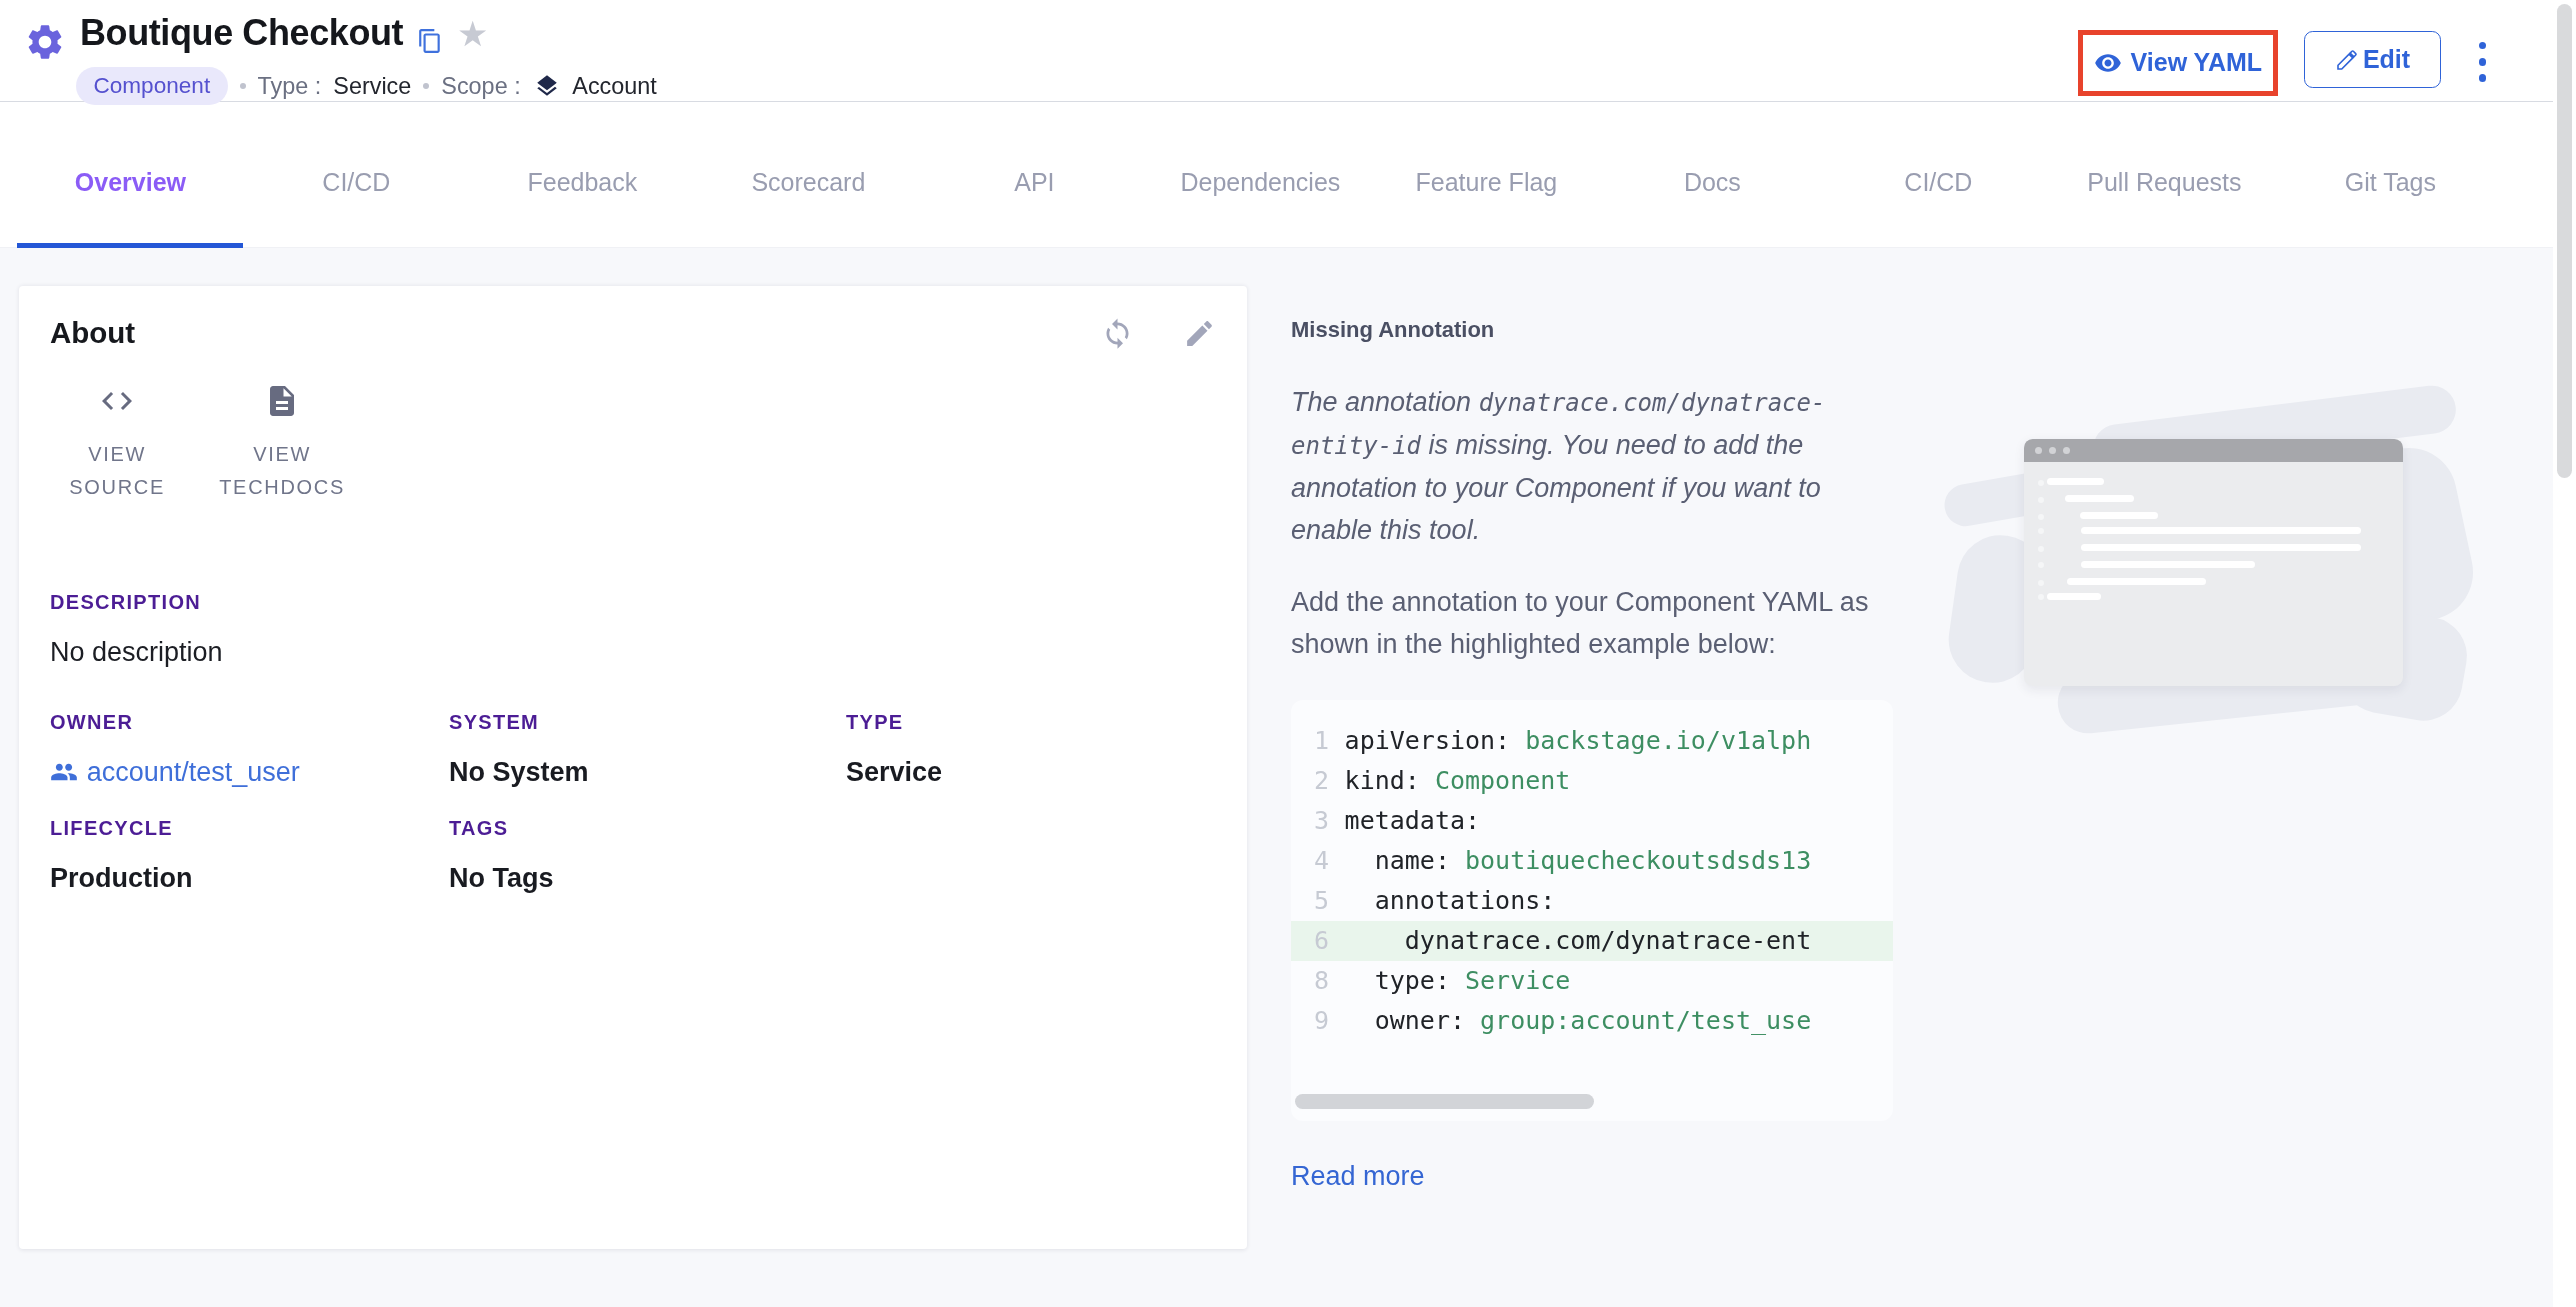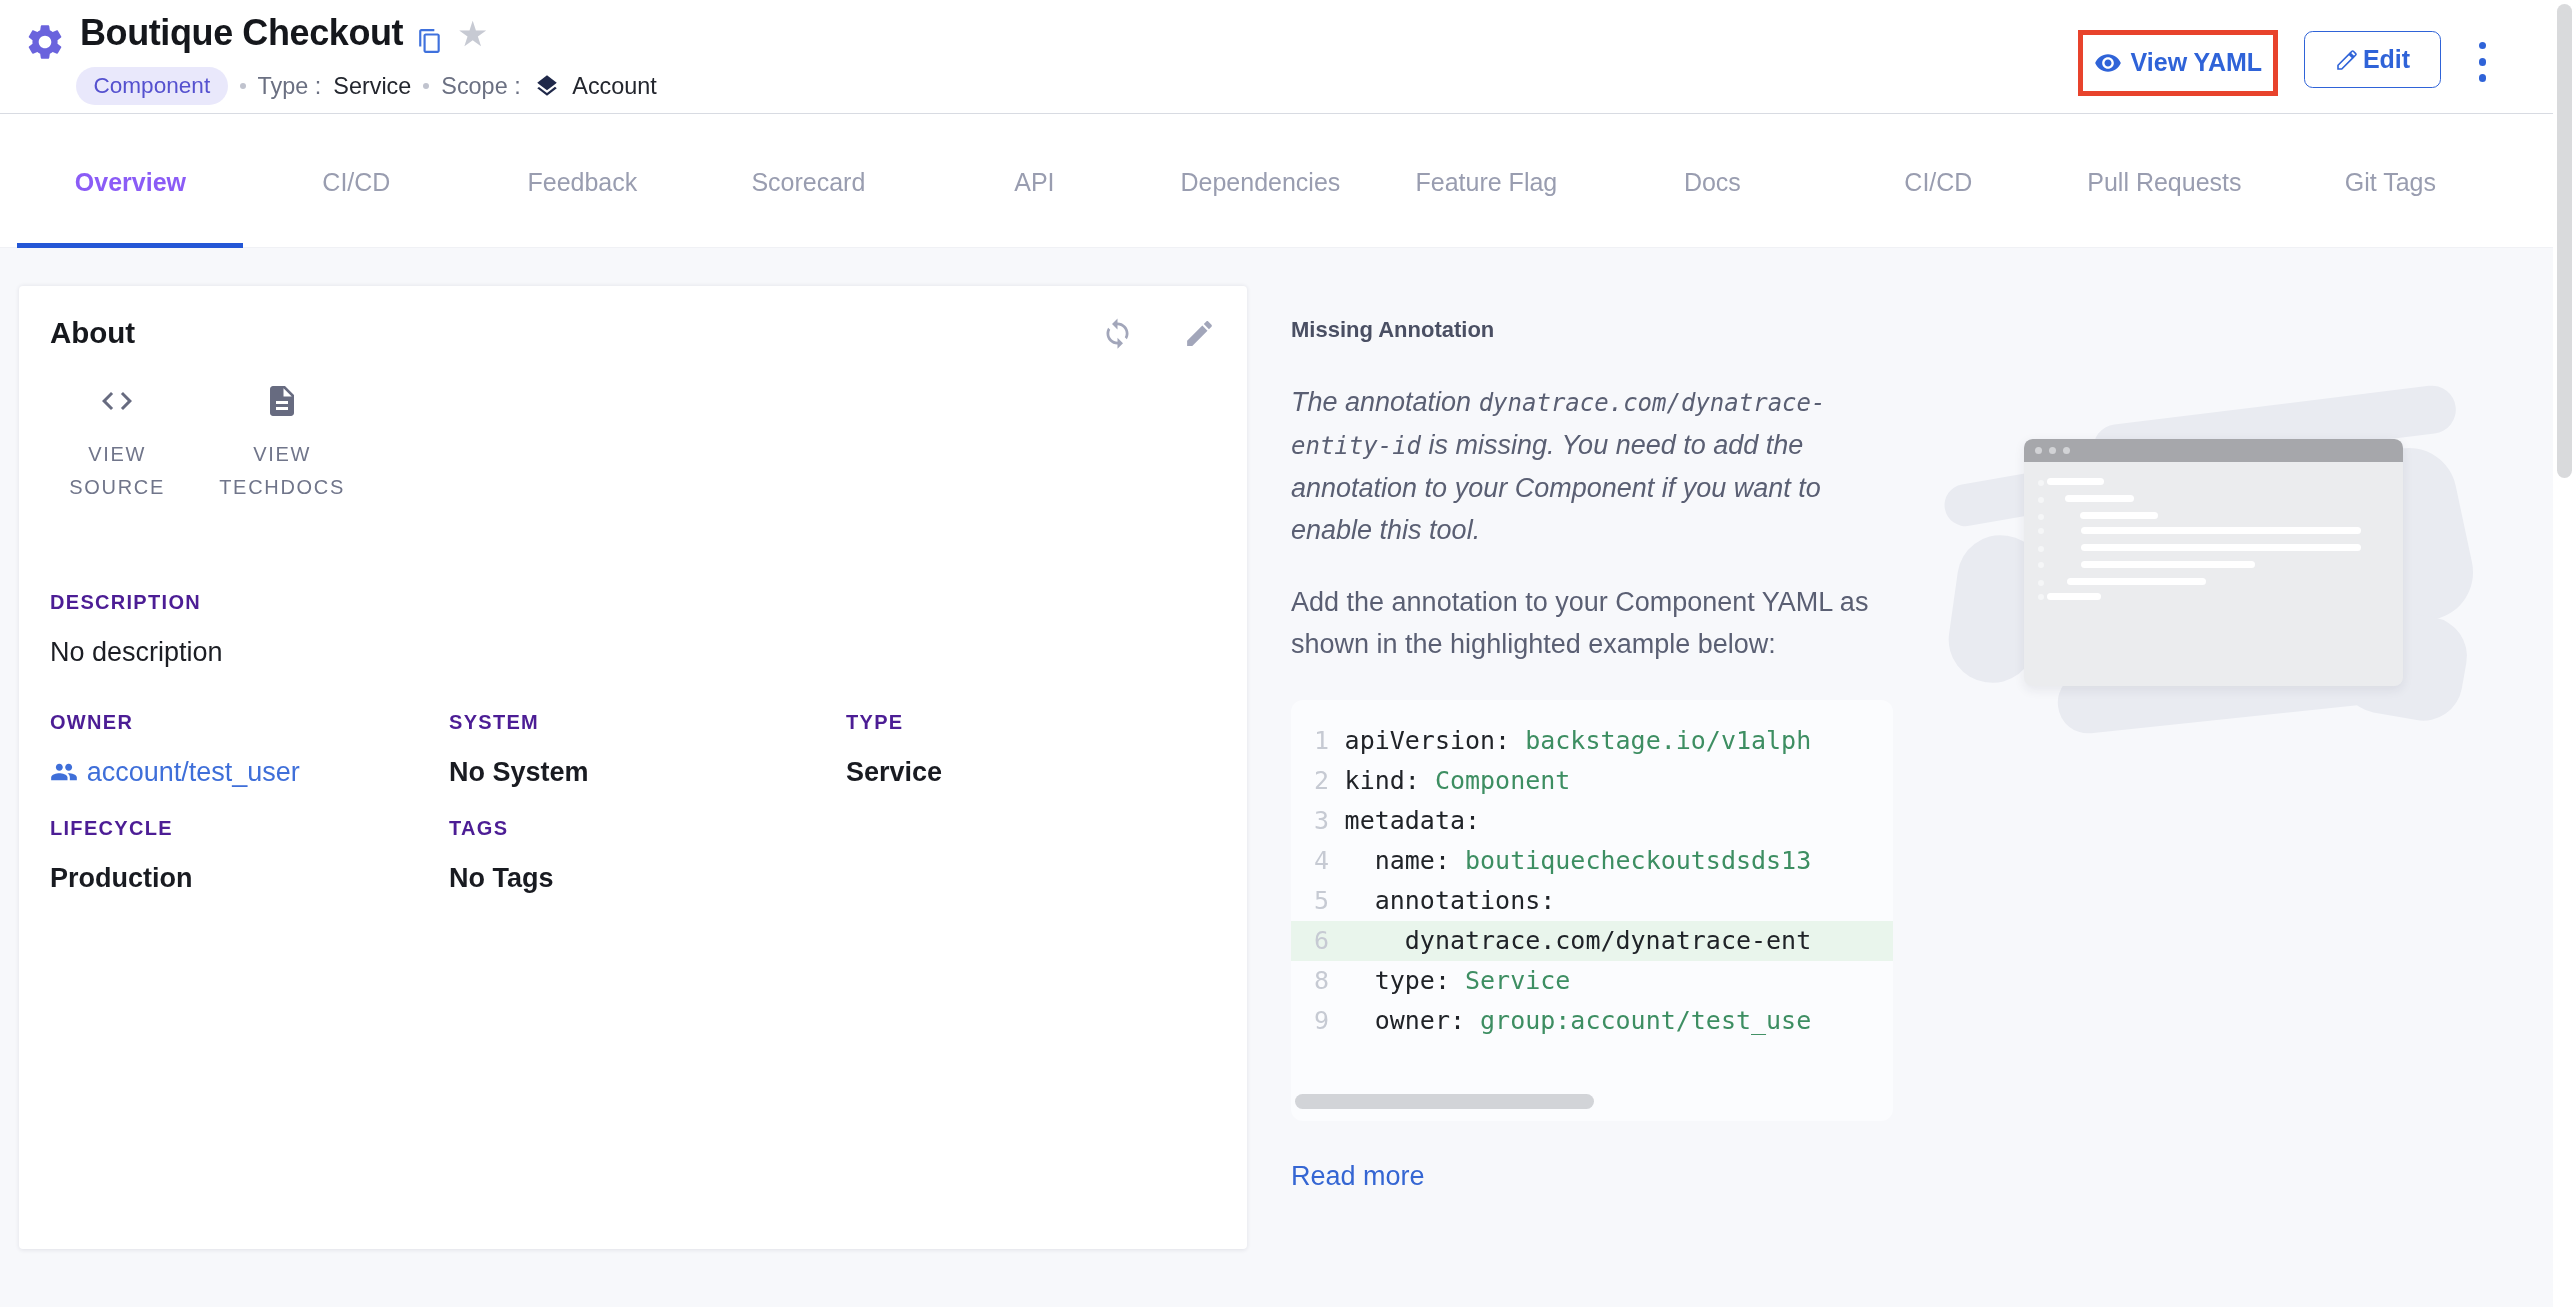--- a/index.html
+++ b/index.html
@@ -1,21 +1,21 @@
 <!DOCTYPE html>
 <html style="font-size:14px"><head>
 <meta charset="utf-8">
 <style>
   * { box-sizing: border-box; margin: 0; padding: 0; }
   html, body { width: 2576px; height: 1307px; overflow: hidden; background: #ffffff;
     font-family: "Liberation Sans", sans-serif; }
   .page { position: relative; width: 2576px; height: 1307px; }
 
   
-  .header { position: absolute; top: 0; left: 0; width: 2553px; height: 114px;
+  .header { position: absolute; top: 0; left: 0; width: 2553px; height: 102px;
     background: #fff; border-bottom: 0.9px solid #d8dbe2; }
   .gear { position: absolute; left: 24px; top: 21px; width: 42px; height: 42px; }
   .page-title { position: absolute; left: 80px; top: 12px; font-size: 36px; font-weight: 700;
     color: #15171c; letter-spacing: -0.4px; }
   .copy-ic { position: absolute; left: 417px; top: 28px; width: 26px; height: 26px; cursor: pointer; }
   .star-ic { position: absolute; left: 457px; top: 15.6px; font-size: 35px; color: #c7cad3; cursor: pointer; line-height: 1; }
   .meta-row { position: absolute; left: 76px; top: 66px; height: 40px; display: flex;
     align-items: center; gap: 12px; font-size: 23.4px; }
   .chip { background: #e9e8fb; color: #5551cf; border-radius: 20px; padding: 6px 17.4px;
     font-size: 22.6px; }

